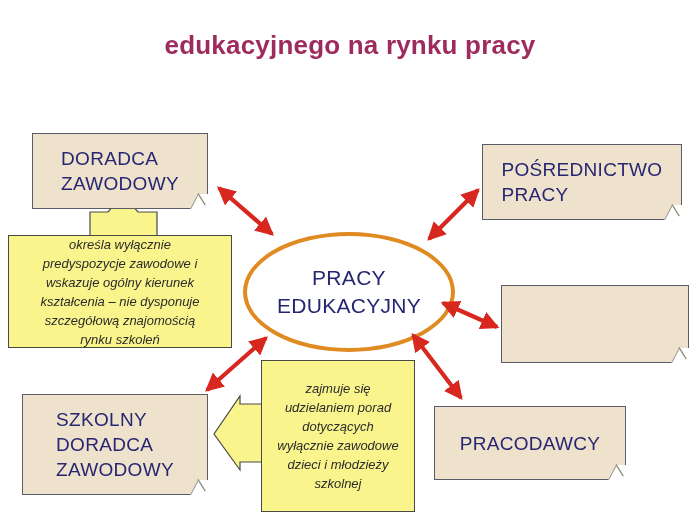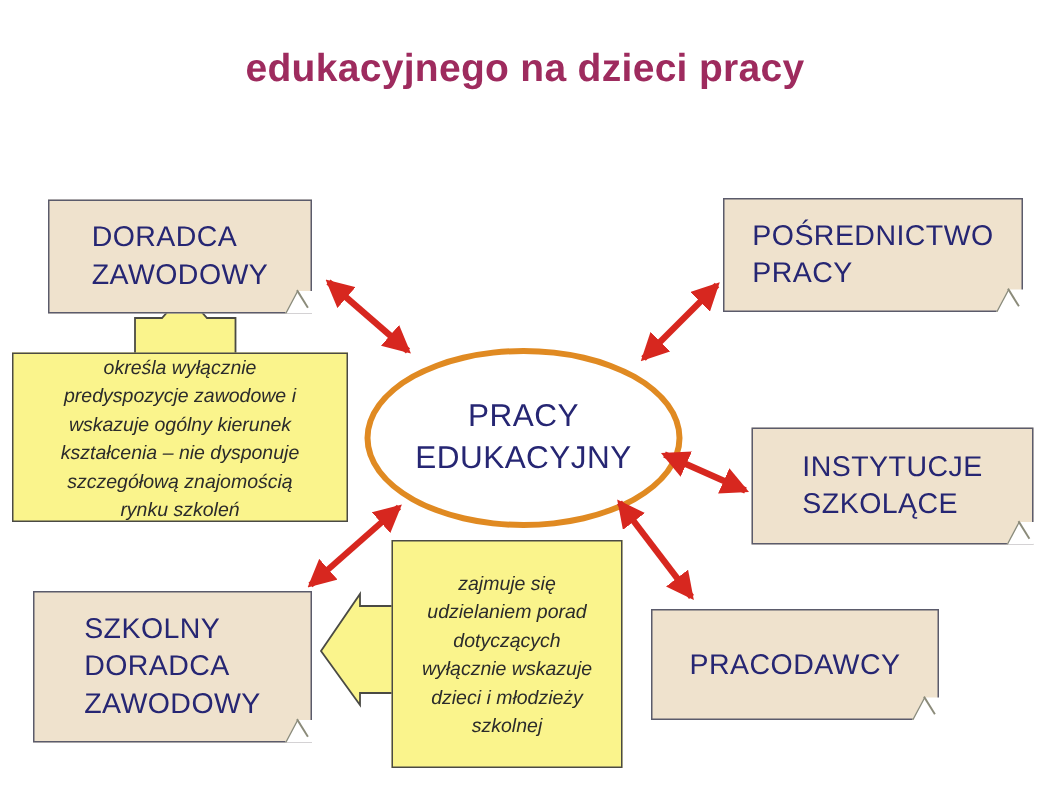--- a/index.html
+++ b/index.html
@@ -87,45 +87,43 @@
     white-space:pre-line;
     letter-spacing:.3px;
   }
 </style>
 </head>
 <body>
 
 <div id="stage">
 
   <div class="title">
-    <span class="l2">edukacyjnego na dzieci pracy</span>
+    <span class="l2">edukacyjnego na rynku pracy</span>
   </div>
 
   <svg class="layer under" viewBox="0 0 700 525">
 
     <polygon points="90,237 90,212 108,212 123,195 138,212 157,212 157,237" fill="#faf48c" stroke="#4a4a44" stroke-width="1.2"></polygon>
 
     <polygon points="263,404 240,404 240,396 214,434 240,470 240,462 263,462" fill="#faf48c" stroke="#4a4a44" stroke-width="1.2"></polygon>
   </svg>
 
   <div class="ebox" style="left:32px;top:133px;width:176px;height:76px;">
     <span>DORADCA
 ZAWODOWY</span>
     <span class="fold"></span>
   </div>
 
-  <div class="ebox" style="left:482px;top:132px;width:200px;height:76px;">
+  <div class="ebox" style="left:482px;top:144px;width:200px;height:76px;">
     <span>POŚREDNICTWO
 PRACY</span>
     <span class="fold"></span>
   </div>
 
   <div class="ebox" style="left:501px;top:285px;width:188px;height:78px;">
-    <span>INSTYTUCJE
-SZKOLĄCE</span>
     <span class="fold"></span>
   </div>
 
   <div class="ebox" style="left:434px;top:406px;width:192px;height:74px;">
     <span>PRACODAWCY</span>
     <span class="fold"></span>
   </div>
 
   <div class="ebox" style="left:22px;top:394px;width:186px;height:101px;">
     <span>SZKOLNY
@@ -140,21 +138,21 @@
 wskazuje ogólny kierunek
 kształcenia – nie dysponuje
 szczegółową znajomością
 rynku szkoleń</span>
   </div>
 
   <div class="note" style="left:261px;top:360px;width:154px;height:152px;">
     <span>zajmuje się
 udzielaniem porad
 dotyczących
-wyłącznie wskazuje
+wyłącznie zawodowe
 dzieci i młodzieży
 szkolnej</span>
   </div>
 
   <div class="ellipse" style="left:243px;top:232px;width:204px;height:112px;">
     <span>PRACY
 EDUKACYJNY</span>
   </div>
 
   <svg class="layer over" viewBox="0 0 700 525">

